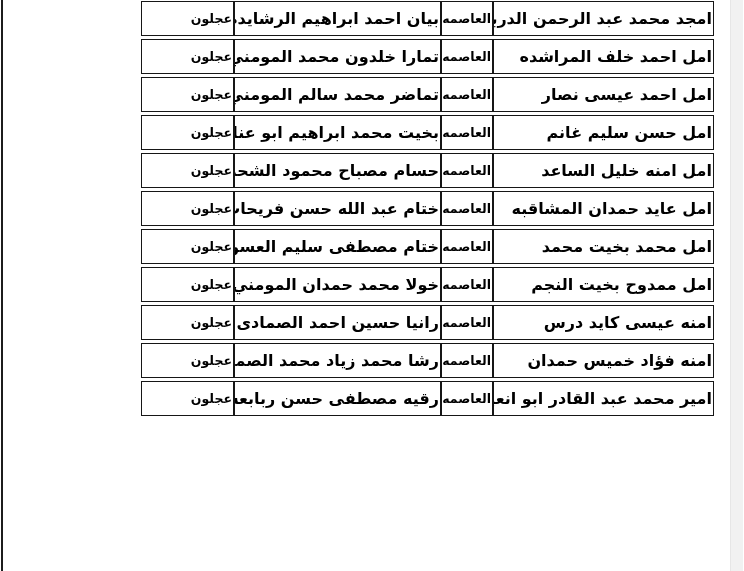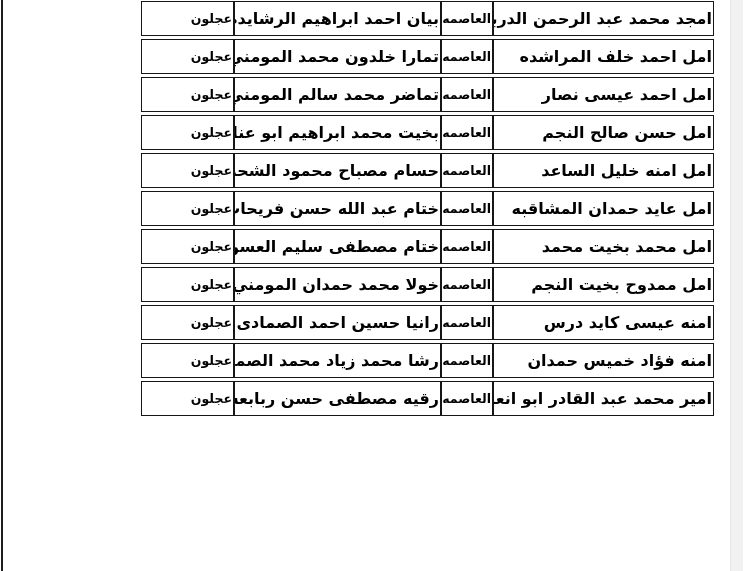--- a/index.html
+++ b/index.html
@@ -86,21 +86,21 @@
         <td class="name-cell">تمارا خلدون محمد المومني</td>
         <td class="gov-cell">عجلون</td>
       </tr>
       <tr>
         <td class="name-cell">امل احمد عيسى نصار</td>
         <td class="gov-cell">العاصمه</td>
         <td class="name-cell">تماضر محمد سالم المومني</td>
         <td class="gov-cell">عجلون</td>
       </tr>
       <tr>
-        <td class="name-cell">امل حسن صالح النجم</td>
+        <td class="name-cell">امل حسن سليم غانم</td>
         <td class="gov-cell">العاصمه</td>
         <td class="name-cell">بخيت محمد ابراهيم ابو عناب</td>
         <td class="gov-cell">عجلون</td>
       </tr>
       <tr>
         <td class="name-cell">امل امنه خليل الساعد</td>
         <td class="gov-cell">العاصمه</td>
         <td class="name-cell">حسام مصباح محمود الشحرورى</td>
         <td class="gov-cell">عجلون</td>
       </tr>

